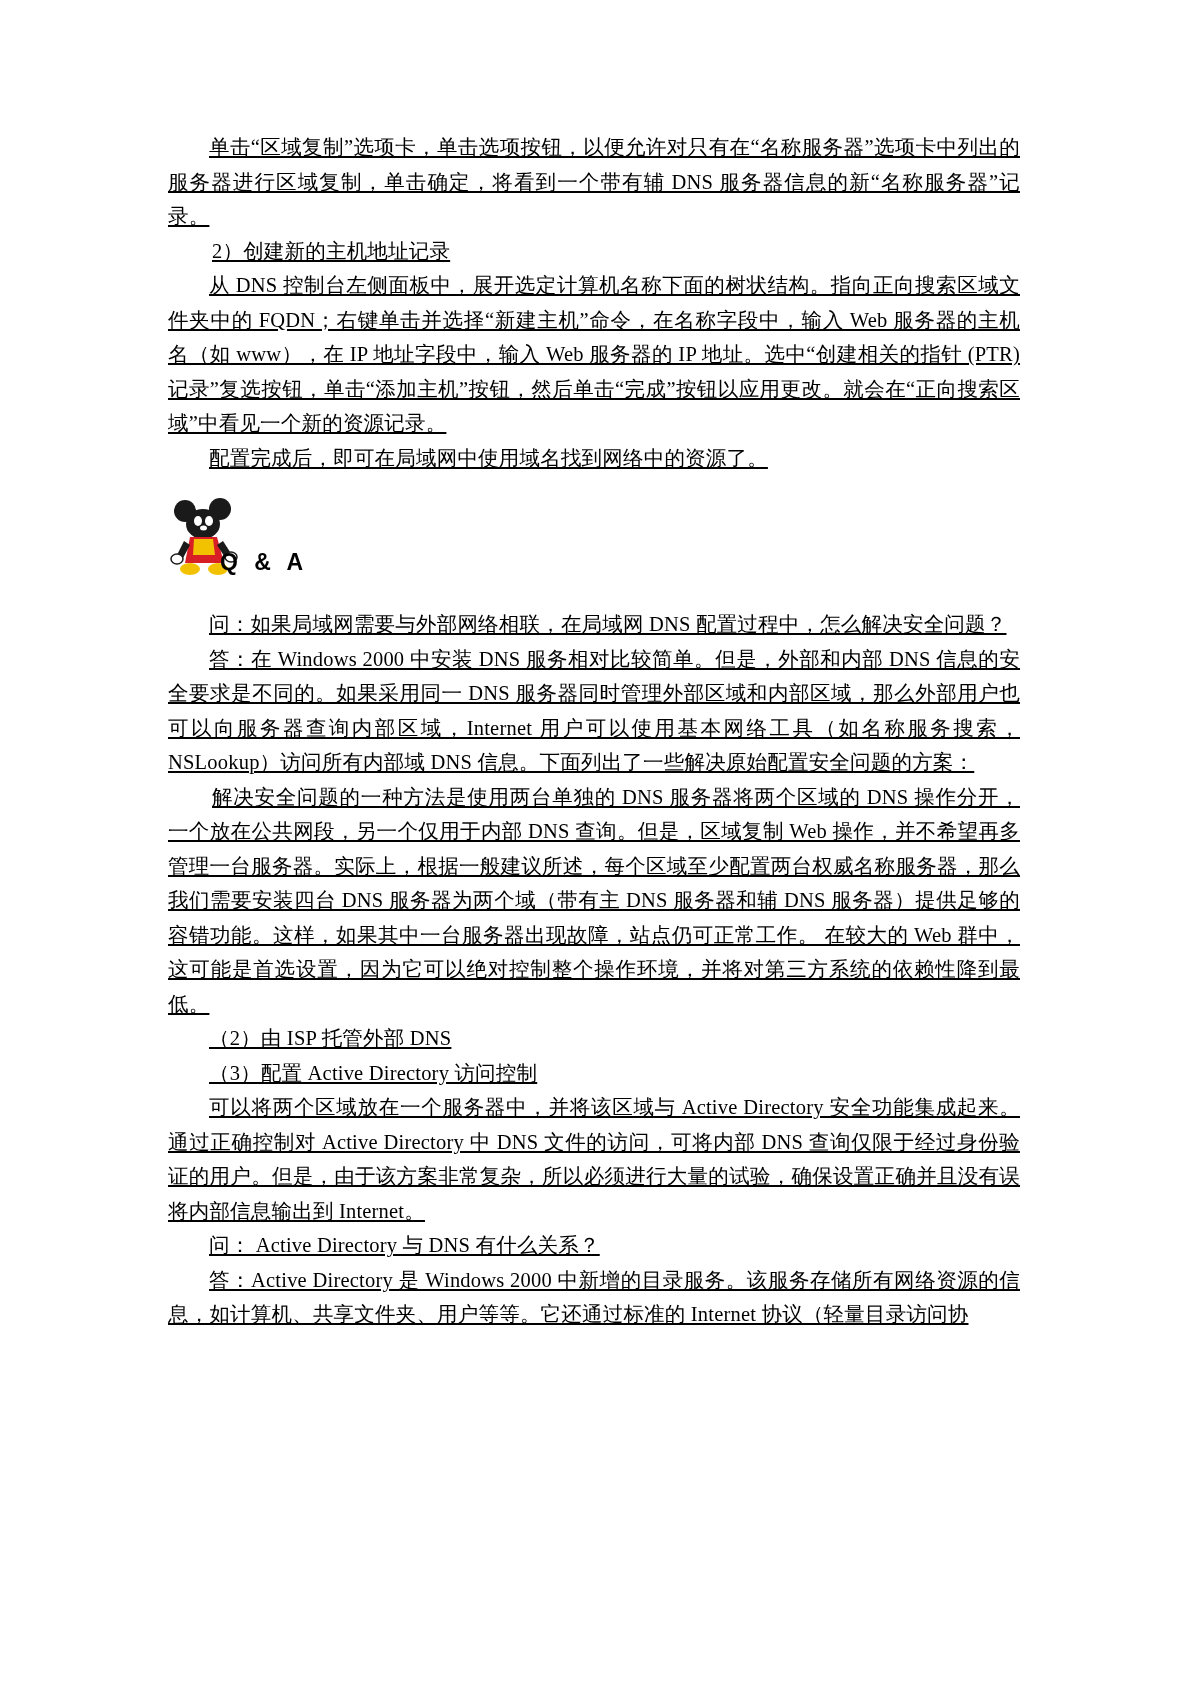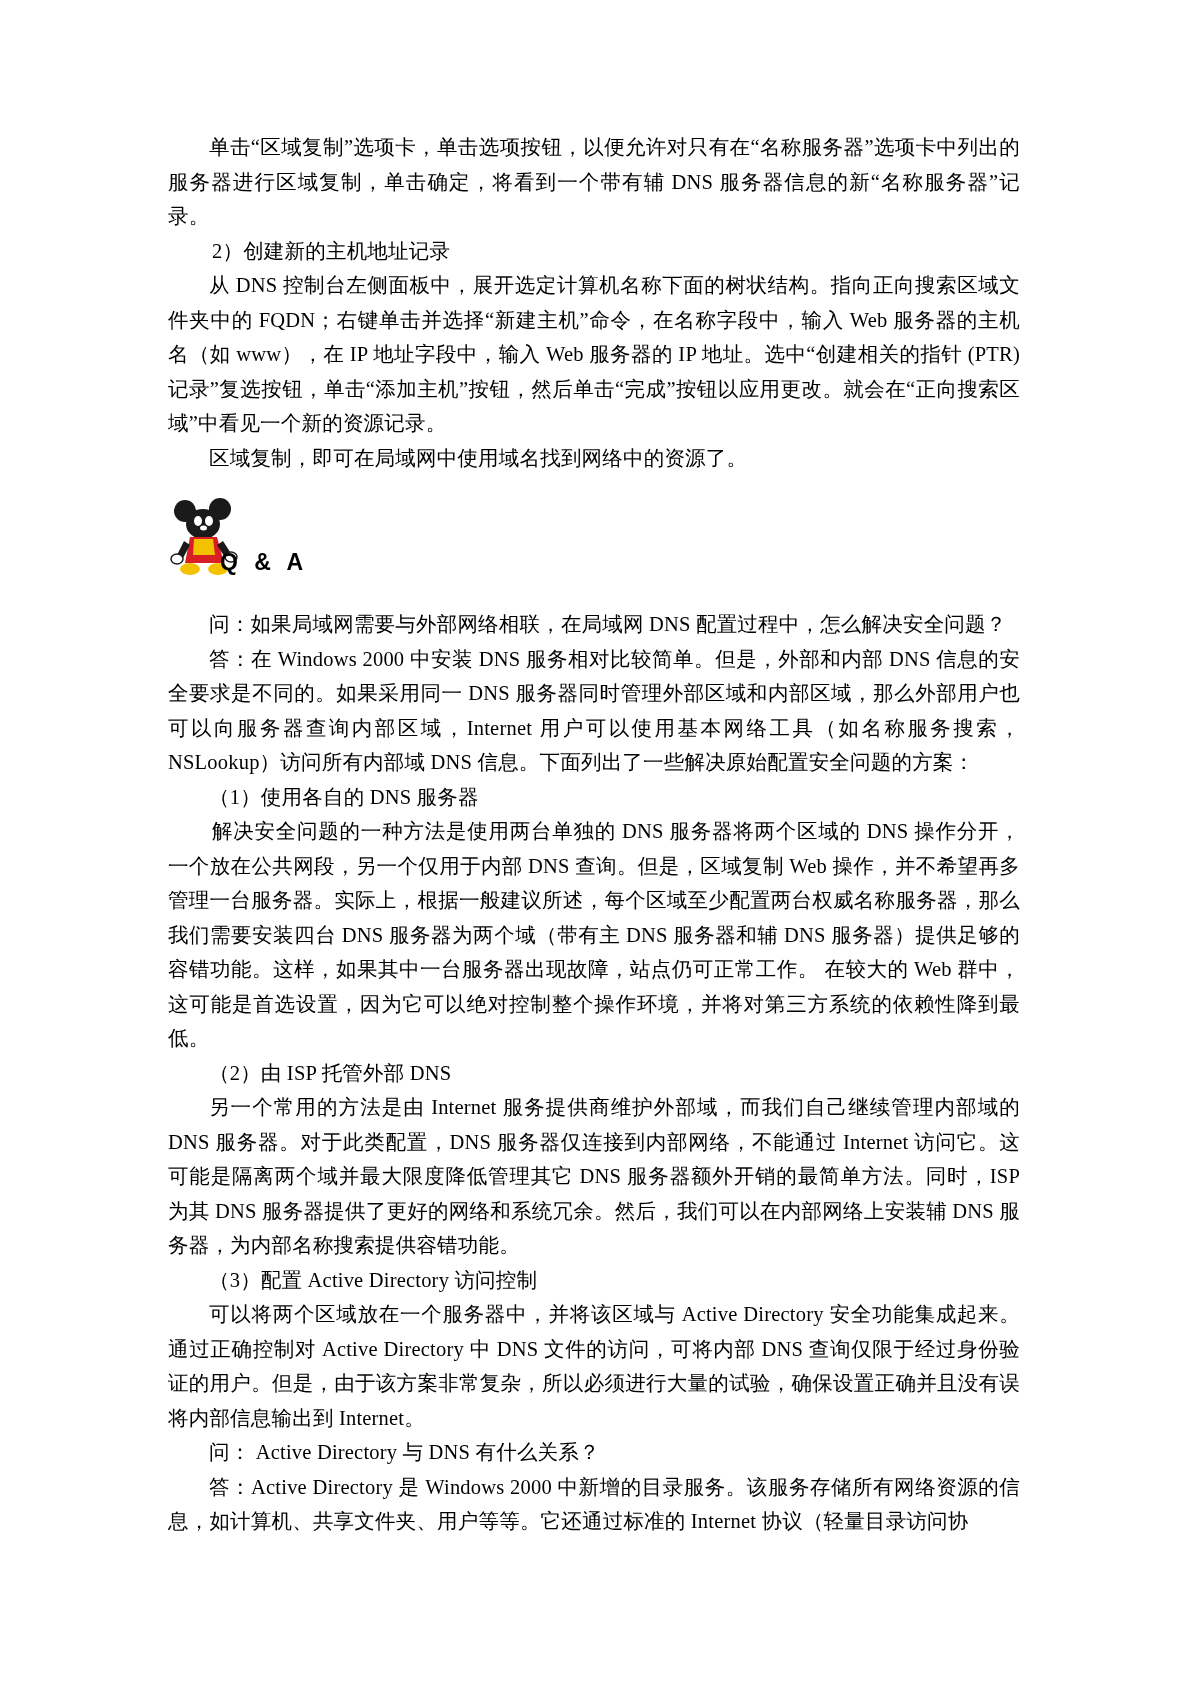--- a/index.html
+++ b/index.html
@@ -23,20 +23,21 @@
     top: 130px;
     width: 852px;
   }
   p {
     margin: 0;
     font-size: 20.5px;
     line-height: 34.5px;
     text-align: justify;
     text-justify: inter-ideograph;
     letter-spacing: 0.2px;
+    text-decoration: underline;
   }
   p.indent {
     text-indent: 41px;
   }
   p.indent2 {
     text-indent: 44px;
   }
   .qa-block {
     margin-top: 22px;
     margin-bottom: 14px;
@@ -62,21 +63,21 @@
 </style>
 </head>
 <body>
 
 <div class="page">
   <div class="content">
 
     <p class="indent">单击“区域复制”选项卡，单击选项按钮，以便允许对只有在“名称服务器”选项卡中列出的服务器进行区域复制，单击确定，将看到一个带有辅 DNS 服务器信息的新“名称服务器”记录。</p>
     <p class="indent2">2）创建新的主机地址记录</p>
     <p class="indent">从 DNS 控制台左侧面板中，展开选定计算机名称下面的树状结构。指向正向搜索区域文件夹中的 FQDN；右键单击并选择“新建主机”命令，在名称字段中，输入 Web 服务器的主机名（如 www），在 IP 地址字段中，输入 Web 服务器的 IP 地址。选中“创建相关的指针 (PTR) 记录”复选按钮，单击“添加主机”按钮，然后单击“完成”按钮以应用更改。就会在“正向搜索区域”中看见一个新的资源记录。</p>
-    <p class="indent">区域复制，即可在局域网中使用域名找到网络中的资源了。</p>
+    <p class="indent">配置完成后，即可在局域网中使用域名找到网络中的资源了。</p>
 
     <div class="qa-block">
       <svg class="qa-icon" viewBox="0 0 74 84" xmlns="http://www.w3.org/2000/svg">
         <ellipse cx="17" cy="14" rx="11" ry="11" fill="#1a1a1a"></ellipse>
         <ellipse cx="52" cy="12" rx="11" ry="11" fill="#1a1a1a"></ellipse>
         <ellipse cx="35" cy="27" rx="17" ry="15" fill="#1a1a1a"></ellipse>
         <ellipse cx="30" cy="24" rx="4" ry="5" fill="#ffffff"></ellipse>
         <ellipse cx="41" cy="24" rx="4" ry="5" fill="#ffffff"></ellipse>
         <ellipse cx="35.5" cy="31" rx="3.5" ry="2.5" fill="#ffffff"></ellipse>
         <path d="M22 40 L49 40 L56 66 L17 66 Z" fill="#d81f26"></path>
@@ -86,23 +87,21 @@
         <path d="M16 44 L8 60 L14 63 L22 48 Z" fill="#1a1a1a"></path>
         <path d="M55 44 L64 58 L58 62 L49 48 Z" fill="#1a1a1a"></path>
         <ellipse cx="9" cy="62" rx="6" ry="5" fill="#ffffff" stroke="#1a1a1a" stroke-width="1.5"></ellipse>
         <ellipse cx="63" cy="60" rx="6" ry="5" fill="#ffffff" stroke="#1a1a1a" stroke-width="1.5"></ellipse>
       </svg>
       <span class="qa-label">Q &amp; A</span>
     </div>
 
     <p class="indent">问：如果局域网需要与外部网络相联，在局域网 DNS 配置过程中，怎么解决安全问题？</p>
     <p class="indent">答：在 Windows 2000 中安装 DNS 服务相对比较简单。但是，外部和内部 DNS 信息的安全要求是不同的。如果采用同一 DNS 服务器同时管理外部区域和内部区域，那么外部用户也可以向服务器查询内部区域，Internet 用户可以使用基本网络工具（如名称服务搜索，NSLookup）访问所有内部域 DNS 信息。下面列出了一些解决原始配置安全问题的方案：</p>
-    <p class="indent">（1）使用各自的 DNS 服务器</p>
     <p class="indent2">解决安全问题的一种方法是使用两台单独的 DNS 服务器将两个区域的 DNS 操作分开，一个放在公共网段，另一个仅用于内部 DNS 查询。但是，区域复制 Web 操作，并不希望再多管理一台服务器。实际上，根据一般建议所述，每个区域至少配置两台权威名称服务器，那么我们需要安装四台 DNS 服务器为两个域（带有主 DNS 服务器和辅 DNS 服务器）提供足够的容错功能。这样，如果其中一台服务器出现故障，站点仍可正常工作。 在较大的 Web 群中，这可能是首选设置，因为它可以绝对控制整个操作环境，并将对第三方系统的依赖性降到最低。</p>
     <p class="indent">（2）由 ISP 托管外部 DNS</p>
-    <p class="indent">另一个常用的方法是由 Internet 服务提供商维护外部域，而我们自己继续管理内部域的 DNS 服务器。对于此类配置，DNS 服务器仅连接到内部网络，不能通过 Internet 访问它。这可能是隔离两个域并最大限度降低管理其它 DNS 服务器额外开销的最简单方法。同时，ISP 为其 DNS 服务器提供了更好的网络和系统冗余。然后，我们可以在内部网络上安装辅 DNS 服务器，为内部名称搜索提供容错功能。</p>
     <p class="indent">（3）配置 Active Directory 访问控制</p>
     <p class="indent">可以将两个区域放在一个服务器中，并将该区域与 Active Directory 安全功能集成起来。通过正确控制对 Active Directory 中 DNS 文件的访问，可将内部 DNS 查询仅限于经过身份验证的用户。但是，由于该方案非常复杂，所以必须进行大量的试验，确保设置正确并且没有误将内部信息输出到 Internet。</p>
     <p class="indent">问： Active Directory 与 DNS 有什么关系？</p>
     <p class="indent">答：Active Directory 是 Windows 2000 中新增的目录服务。该服务存储所有网络资源的信息，如计算机、共享文件夹、用户等等。它还通过标准的 Internet 协议（轻量目录访问协</p>
 
   </div>
 </div>
 
 </body></html>

